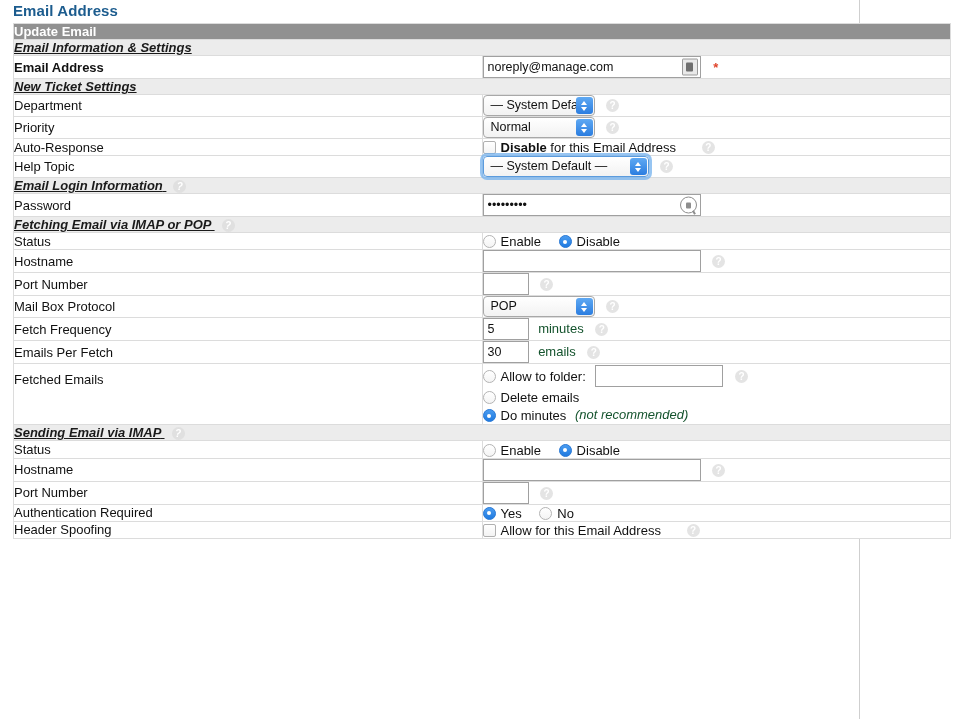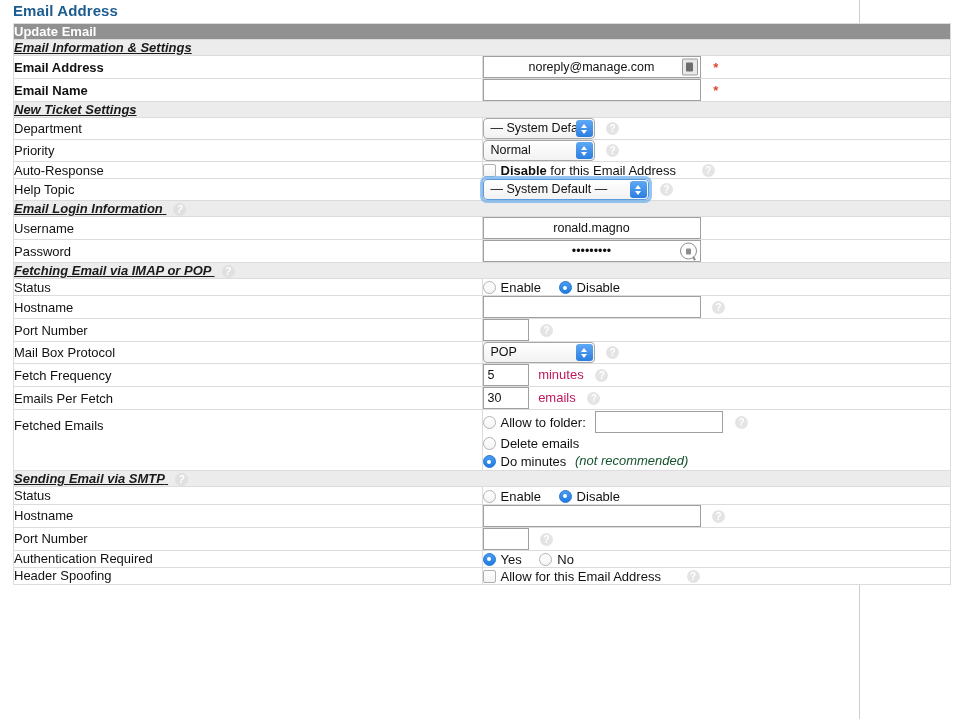--- a/index.html
+++ b/index.html
@@ -61,21 +61,21 @@
     font-family:"Liberation Sans",sans-serif;
     font-size:12.5px;
     border:1px solid #a0a0a0;
     background:#fff;
     padding:2px 4px;
     height:16px;
     box-sizing:content-box;
     color:#111;
     outline:none;
   }
-  .w-long{width:208px;text-align:center;}
+  .w-long{width:208px;}
   .w-num{width:36px;}
   .w-folder{width:118px;}
   .ime{position:relative;display:inline-block;vertical-align:middle;}
   .autofill{
     position:absolute;right:3px;top:50%;transform:translateY(-50%);
     width:14px;height:15px;border:1px solid #9a9a9a;background:#e9e9e9;
     border-radius:1px;display:flex;align-items:center;justify-content:center;
   }
   .autofill i{
     display:block;width:7px;height:9px;background:#6e6e6e;border-radius:1px;
@@ -131,21 +131,21 @@
   .radio.on:after{
     content:"";position:absolute;left:50%;top:50%;transform:translate(-50%,-50%);
     width:4px;height:4px;border-radius:50%;background:#fff;
   }
   .check{
     width:13px;height:13px;border:1px solid #b0b0b0;border-radius:2px;
     background:linear-gradient(#ffffff,#f3f3f3);
     display:inline-block;vertical-align:middle;box-sizing:border-box;
   }
   .rl{margin:0 14px 0 5px;color:#111;}
-  .unit{margin-left:6px;color:#be185d;}
+  .unit{margin-left:6px;color:#14532d;}
   .req{color:#e0432a;font-weight:bold;margin-left:9px;font-size:13px;vertical-align:middle;}
   .help{
     display:inline-block;width:13px;height:13px;border-radius:50%;
     background:#e4e4e4;color:#ffffff;font-size:10px;font-weight:bold;
     line-height:13px;text-align:center;vertical-align:middle;
     margin-left:8px;font-family:"Liberation Sans",sans-serif;
   }
   .help.inbar{margin-left:7px;background:#e0e0e0;}
   .bold{font-weight:bold;}
   .ital{font-style:italic;color:#14532d;}
@@ -175,27 +175,20 @@
         <span class="ime">
           <input class="txt w-long" type="text" value="noreply@manage.com" style="">
           <span class="autofill">
                 <i></i>
               </span>
         </span>
         <span class="req">*</span>
       </td>
     </tr>
 
-    <tr class="row">
-      <td class="lbl strong">Email Name</td>
-      <td class="fld">
-        <input class="txt w-long" type="text" value="" style="">
-        <span class="req">*</span>
-      </td>
-    </tr>
 
     <tr class="bar-sub">
       <td colspan="2"><span>New Ticket Settings</span></td>
     </tr>
 
     <tr class="row">
       <td class="lbl">Department</td>
       <td class="fld">
         <span class="sel w-dept">
           <span class="val">— System Default —</span>
@@ -247,26 +240,20 @@
       </td>
     </tr>
 
     <tr class="bar-sub">
       <td colspan="2">
         <span>Email Login Information</span>
         <span class="help inbar">?</span>
       </td>
     </tr>
 
-    <tr class="row">
-      <td class="lbl">Username</td>
-      <td class="fld">
-        <input class="txt w-long" type="text" value="ronald.magno" style="">
-      </td>
-    </tr>
 
     <tr class="row">
       <td class="lbl">Password</td>
       <td class="fld">
         <span class="ime">
           <input class="txt w-long" type="text" value="•••••••••" style="">
           <span class="pwdicon">
                 <i></i>
               </span>
         </span>
@@ -366,21 +353,21 @@
               <span class="rl" style="margin-right:5px">Do minutes</span>
             </span>
             <span class="ital">(not recommended)</span>
           </div>
         </div>
       </td>
     </tr>
 
     <tr class="bar-sub">
       <td colspan="2">
-        <span>Sending Email via SMTP</span>
+        <span>Sending Email via IMAP</span>
         <span class="help inbar">?</span>
       </td>
     </tr>
 
     <tr class="row">
       <td class="lbl">Status</td>
       <td class="fld">
         <span class="ctl">
           <span class="radio"></span>
           <span class="rl">Enable</span>

